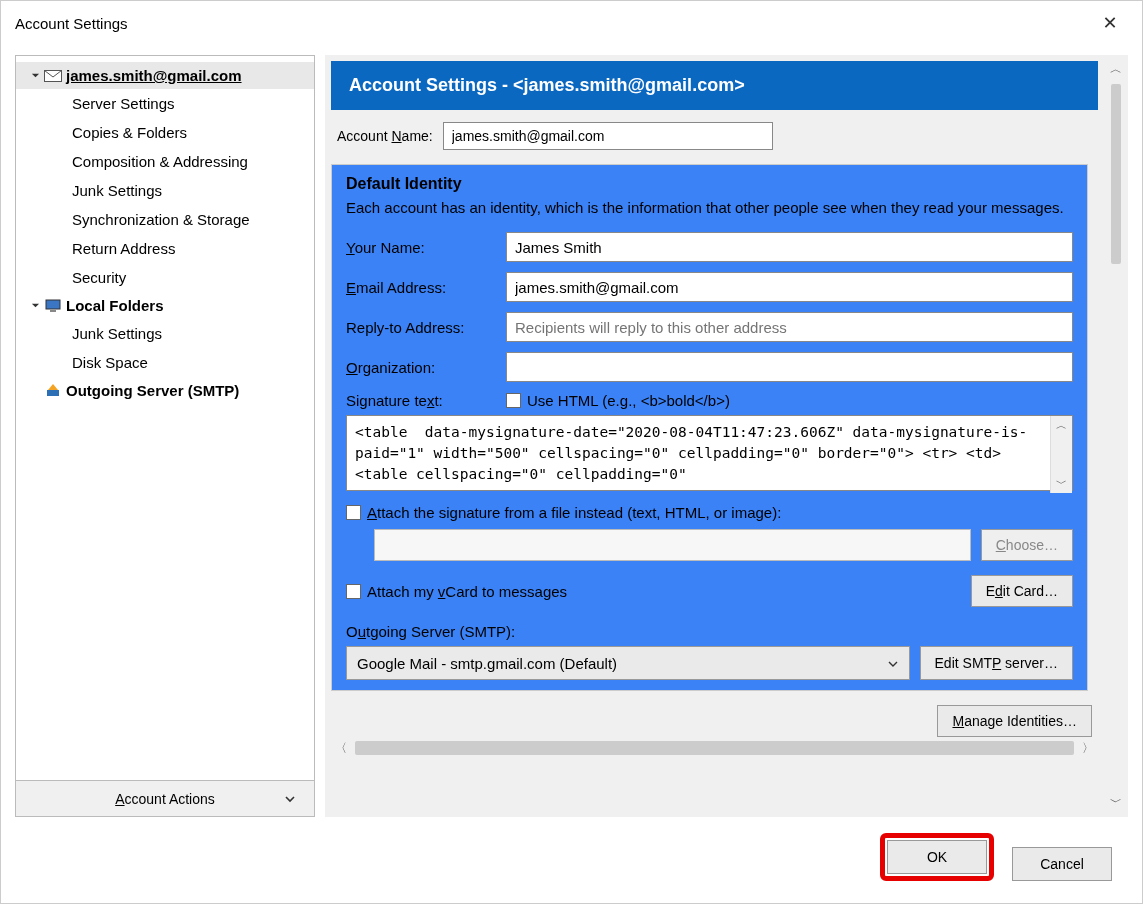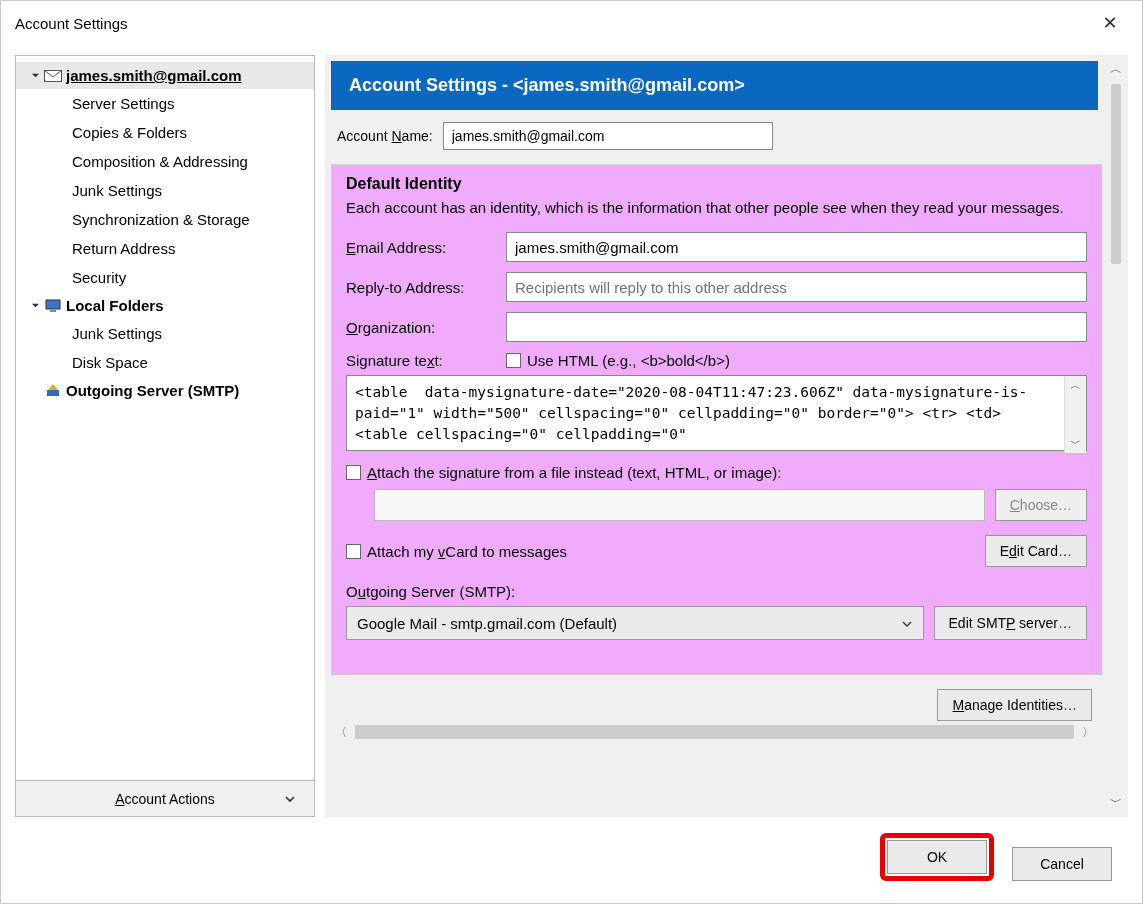--- a/index.html
+++ b/index.html
@@ -27,21 +27,21 @@
   .account-actions { border-top:1px solid #bbb; height:36px; display:flex; align-items:center; justify-content:center; gap:10px; background:#f0f0f0; position:relative;}
   .account-actions .caret { position:absolute; right:18px; }
   .main-wrap { flex:1; display:flex; overflow:hidden;}
   .main { flex:1; background:#f0f0f0; overflow:hidden; display:flex; flex-direction:column; }
   .scroll-v { width:24px; background:#f0f0f0; display:flex; flex-direction:column; align-items:center; padding:6px 0; gap:4px;}
   .scroll-v .arrow { font-size:12px; color:#555;}
   .scroll-v .thumb { width:10px; flex:0 0 180px; background:#ccc; border-radius:2px; margin-top:2px;}
   .banner { background:#0b68c1; color:#fff; font-weight:bold; font-size:18px; padding:14px 18px; margin:6px;}
   .acct-name-row { display:flex; align-items:center; gap:10px; padding:6px 12px 14px 12px;}
   .acct-name-row input { width:330px; height:28px; padding:2px 8px; border:1px solid #888; font-size:14px;}
-  .panel { margin:0 2px 8px 6px; border:1px solid #ccc; background:#f0abfc; padding:10px 14px 34px 14px;}
+  .panel { margin:0 16px 8px 6px; border:1px solid #ccc; background:#3b82f6; padding:10px 14px 10px 14px;}
   .panel-title { font-weight:bold; font-size:16px; margin-bottom:4px;}
   .panel-desc { font-size:15px; margin-bottom:14px; line-height:1.4;}
   .form-row { display:flex; align-items:center; margin-bottom:10px; gap:10px;}
   .form-row .lbl { width:150px; font-size:15px;}
   .form-row input[type=text] { flex:1; height:30px; padding:2px 8px; border:1px solid #888; background:#fff; font-size:15px;}
   .sig-row { display:flex; align-items:center; gap:10px; margin:4px 0 6px 0;}
   .sig-row .lbl { width:150px; font-size:15px;}
   .chk { display:inline-flex; align-items:center; gap:6px; font-size:15px;}
   .chk .box { width:15px; height:15px; border:1px solid #666; background:#fff; display:inline-block;}
   .sig-text { width:100%; position:relative;}
@@ -151,20 +151,24 @@
         <div class="acct-name-row">
           <span>Account <span class="u">N</span>ame:</span>
           <input type="text" value="james.smith@gmail.com" style="">
         </div>
 
         <div class="panel">
           <div class="panel-title">Default Identity</div>
           <div class="panel-desc">Each account has an identity, which is the information that other people see when they read your messages.</div>
 
           <div class="form-row">
+            <span class="lbl"><span class="u">Y</span>our Name:</span>
+            <input type="text" value="James Smith" style="">
+          </div>
+          <div class="form-row">
             <span class="lbl"><span class="u">E</span>mail Address:</span>
             <input type="text" value="james.smith@gmail.com" style="">
           </div>
           <div class="form-row">
             <span class="lbl">Reply-to Address:</span>
             <input type="text" placeholder="Recipients will reply to this other address" style="">
           </div>
           <div class="form-row">
             <span class="lbl"><span class="u">O</span>rganization:</span>
             <input type="text" value="" style="">

